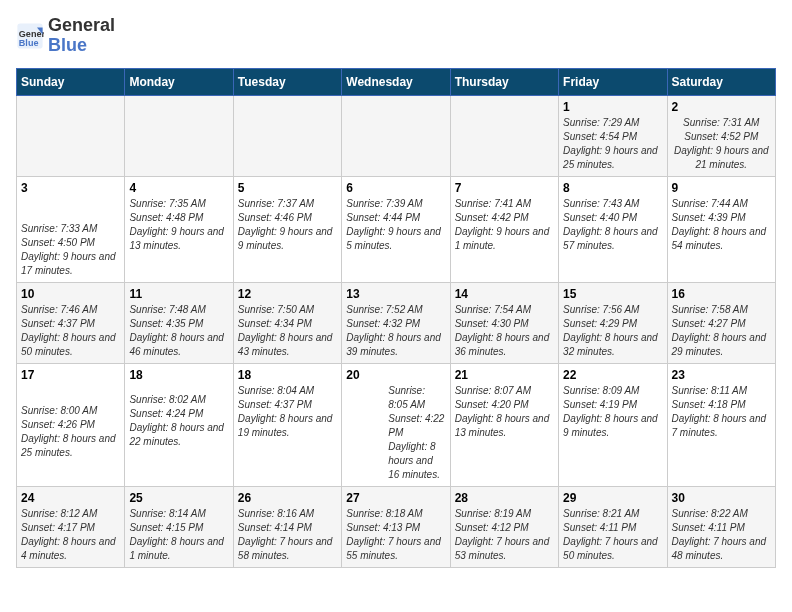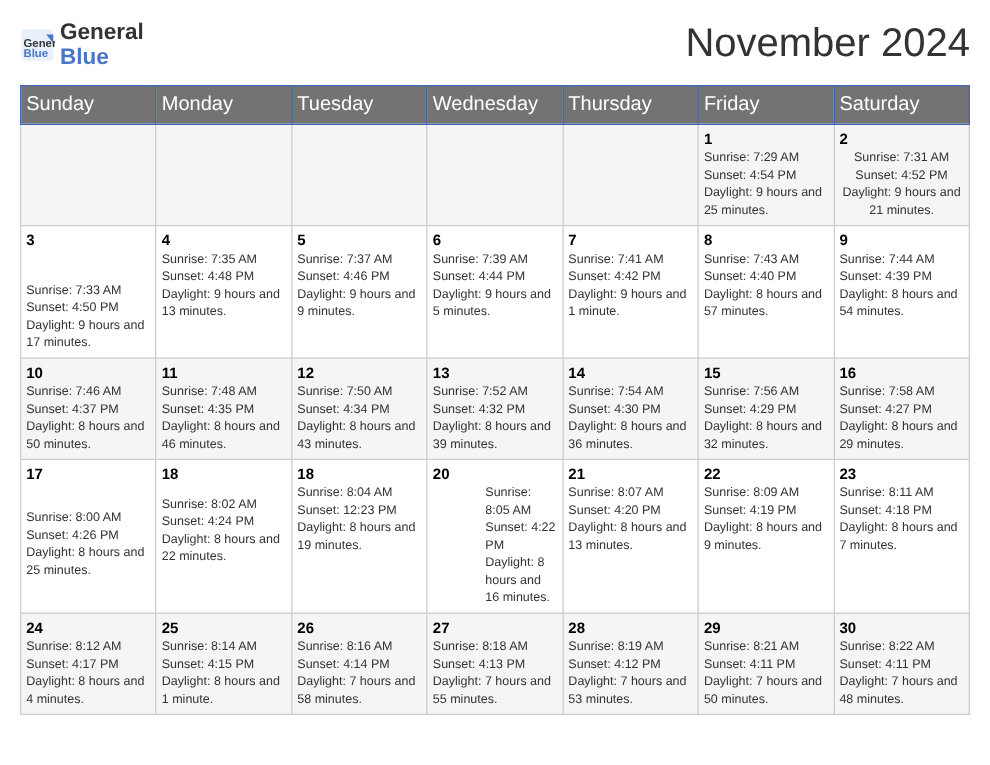--- a/index.html
+++ b/index.html
@@ -45,26 +45,26 @@
     .location {
       font-size: 14px;
       color: #555;
     }
     table {
       width: 100%;
       border-collapse: collapse;
       font-size: 11px;
     }
     thead tr th {
-      background-color: #737373;
+      background-color: #0c4a6e;
       color: #fff;
       padding: 6px 4px;
       text-align: left;
-      font-size: 16px;
-      font-weight: normal;
+      font-size: 12px;
+      font-weight: bold;
       border: 1px solid #3a66b7;
     }
     tbody tr td {
       border: 1px solid #ccc;
       vertical-align: top;
       padding: 4px;
       width: calc(100% / 7);
       height: 80px;
     }
     tbody tr:nth-child(odd) td {
@@ -76,20 +76,21 @@
     .day-number {
       font-weight: bold;
       font-size: 12px;
       display: block;
       margin-bottom: 2px;
     }
     .day-info {
       color: #333;
       font-size: 10px;
       line-height: 1.4;
+      font-style: italic;
     }
     .empty-cell {
       background-color: #f5f5f5;
     }
   </style>
 </head>
 <body>
 
 <div class="header">
   <div class="logo">
@@ -99,21 +100,20 @@
       <text x="4" y="34" font-size="13" font-weight="bold" fill="#4a76c7" font-family="Arial">Blue</text>
       <polygon points="30,8 38,8 38,18" fill="#4a76c7"></polygon>
     </svg>
     <div>
       <div class="logo-text">
         <span style="color:#333">General</span><br><span style="color:#4a76c7">Blue</span>
       </div>
     </div>
   </div>
   <div class="title-block">
-    <div class="month-title">November 2024</div>
   </div>
 </div>
 
 <table>
   <thead>
     <tr>
     <th>Sunday</th>
         <th>Monday</th>
         <th>Tuesday</th>
         <th>Wednesday</th>
@@ -239,21 +239,21 @@
         </td>
         <td>
           <span class="day-number">18</span>
           <div class="day-info" style="white-space: pre-line; margin-top: 11px;">Sunrise: 8:02 AM
 Sunset: 4:24 PM
 Daylight: 8 hours and 22 minutes.</div>
         </td>
         <td>
           <span class="day-number">18</span>
           <div class="day-info" style="white-space: pre-line;">Sunrise: 8:04 AM
-Sunset: 12:23 PM
+Sunset: 4:37 PM
 Daylight: 8 hours and 19 minutes.</div>
         </td>
         <td>
           <span class="day-number">20</span>
           <div class="day-info" style="white-space: pre-line; margin-left: 42px;">Sunrise: 8:05 AM
 Sunset: 4:22 PM
 Daylight: 8 hours and 16 minutes.</div>
         </td>
         <td>
           <span class="day-number">21</span>

